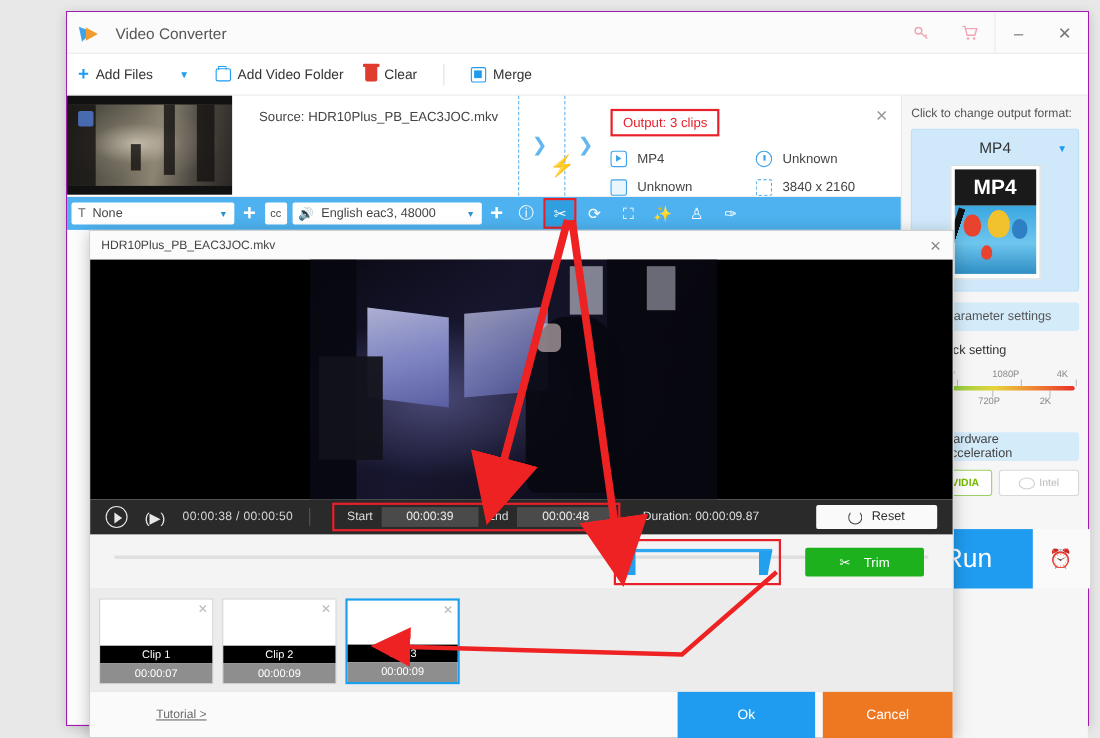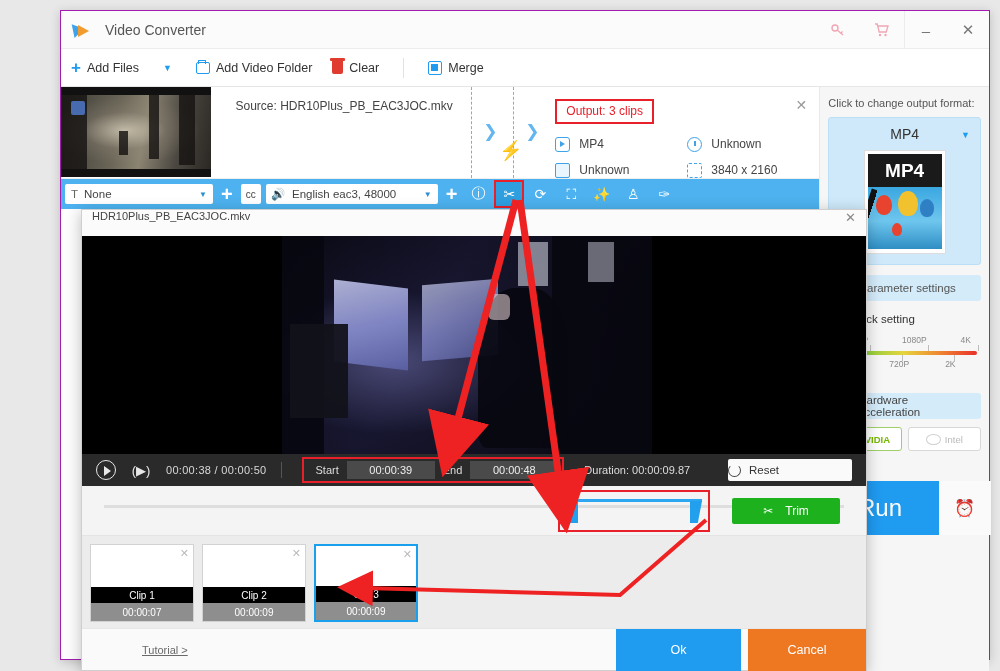--- a/index.html
+++ b/index.html
@@ -150,41 +150,41 @@
   .gpu.intel .badge{width:15px;height:11px;border:1.3px solid #cfcfcf;border-radius:50%;}
   
   .runbar { position:absolute; left:760px; top:470px; width:170px; height:54px; display:flex; }
   .run-btn { width: 118px; background:#1f9bf0; color:#fff; font-size:24px; display:flex; align-items:center; justify-content:center;}
   .run-alarm { flex:1; background:#fafafa; display:flex;align-items:center;justify-content:center;color:#3ea3e8;font-size:17px;}
   
   .dialog {
     position: absolute; left: 20px; top: 198px; width: 786px; height: 462px;
     background: #fbfbfb; border: 1px solid #cfcfcf; box-shadow: 0 3px 14px rgba(0,0,0,0.25);
   }
-  .dlg-title { height: 26px; display:flex;align-items:flex-start; padding: 0 10px; font-size:11px; color:#444; background:#fbfbfb;}
+  .dlg-title { height: 26px; display:flex;align-items:center; padding: 0 10px; font-size:11px; color:#444; background:#fbfbfb;}
   .dlg-title .x { margin-left:auto; color:#888; font-size:13px;}
   .player { height: 218px; background:#000; position: relative; overflow:hidden;}
   .frame { position:absolute; left:200px; top:0; width:370px; height:100%;
      background:
        radial-gradient(ellipse at 30% 58%, rgba(150,150,230,0.40) 0%, rgba(40,40,90,0.12) 40%, rgba(0,0,0,0) 70%),
        linear-gradient(120deg, #0a0a14 0%, #15142a 40%, #0d0c18 75%, #060610 100%);
   }
   .panelite { position:absolute; background: linear-gradient(160deg, #c9cdf2 0%, #8f95d8 50%, #5c62a8 100%); opacity:.85;}
   .darkshape { position:absolute; background: rgba(8,8,16,0.92); }
   .ctrls { height: 32px; background:#2a2a2a; display:flex;align-items:center; padding: 0 14px; gap: 14px; position:relative;}
   .pbtn { width:20px;height:20px;border:1.8px solid #e8e8e8;border-radius:50%;position:relative;}
   .pbtn:after{content:"";position:absolute;left:7px;top:4.5px;width:0;height:0;border-left:7px solid #e8e8e8;border-top:5px solid transparent;border-bottom:5px solid transparent;}
   .pbtn2 { width:22px;height:18px;position:relative;color:#e8e8e8;font-size:13px;display:flex;align-items:center;justify-content:center;}
   .time-txt { color:#d8d8d8; font-size:11px; letter-spacing:.3px;}
   .ctrl-sep { width:1px;height:16px;background:#555;}
   .se-group { display:flex; align-items:center; gap:0; outline: 2.5px solid #e8202a; padding: 2px 4px; margin-left: 8px;}
   .se-lbl { color:#ddd; font-size:11px; padding: 0 8px;}
   .se-val { background:#4a4a4a; color:#eee; font-size:11px; height:18px; width:88px; display:flex;align-items:center;justify-content:center;}
   .dur-txt { color:#ddd; font-size:11px; margin-left: 8px;}
-  .reset-btn { margin-left:auto; background:#fafafa; height:22px; width:124px; display:flex;align-items:center;gap:8px;font-size:11.5px;color:#333;border-radius:2px;}
+  .reset-btn { margin-left:auto; background:#fafafa; height:22px; width:110px; display:flex;align-items:center;justify-content:center;gap:8px;font-size:11.5px;color:#333;border-radius:2px;}
   .reset-ic { width:13px;height:13px;border:1.6px solid #444;border-radius:50%;border-top-color:transparent;}
   
   .timeline { height: 50px; background:#f4f4f4; position:relative; border-bottom:1px solid #e4e4e4;}
   .tl-track { position:absolute; left:22px; right:22px; top:19px; height:3px; background:#dedede;}
   .tl-sel-box { position:absolute; left:478px; top:6px; width:148px; height:38px; outline: 2.5px solid #e8202a;}
   .tl-range { position:absolute; left:484px; top:13px; width:136px; height:26px;}
   .tl-range .bar { position:absolute; left:0; right:0; top:0; height:3px; background:#2da7ef;}
   .tl-range .h { position:absolute; top:2px; width:12px; height:22px; background:#22a0ee; }
   .tl-range .h.l { left:0; clip-path: polygon(0 0,100% 0,100% 100%,35% 100%);}
   .tl-range .h.r { right:0; clip-path: polygon(0 0,100% 0,65% 100%,0 100%);}

